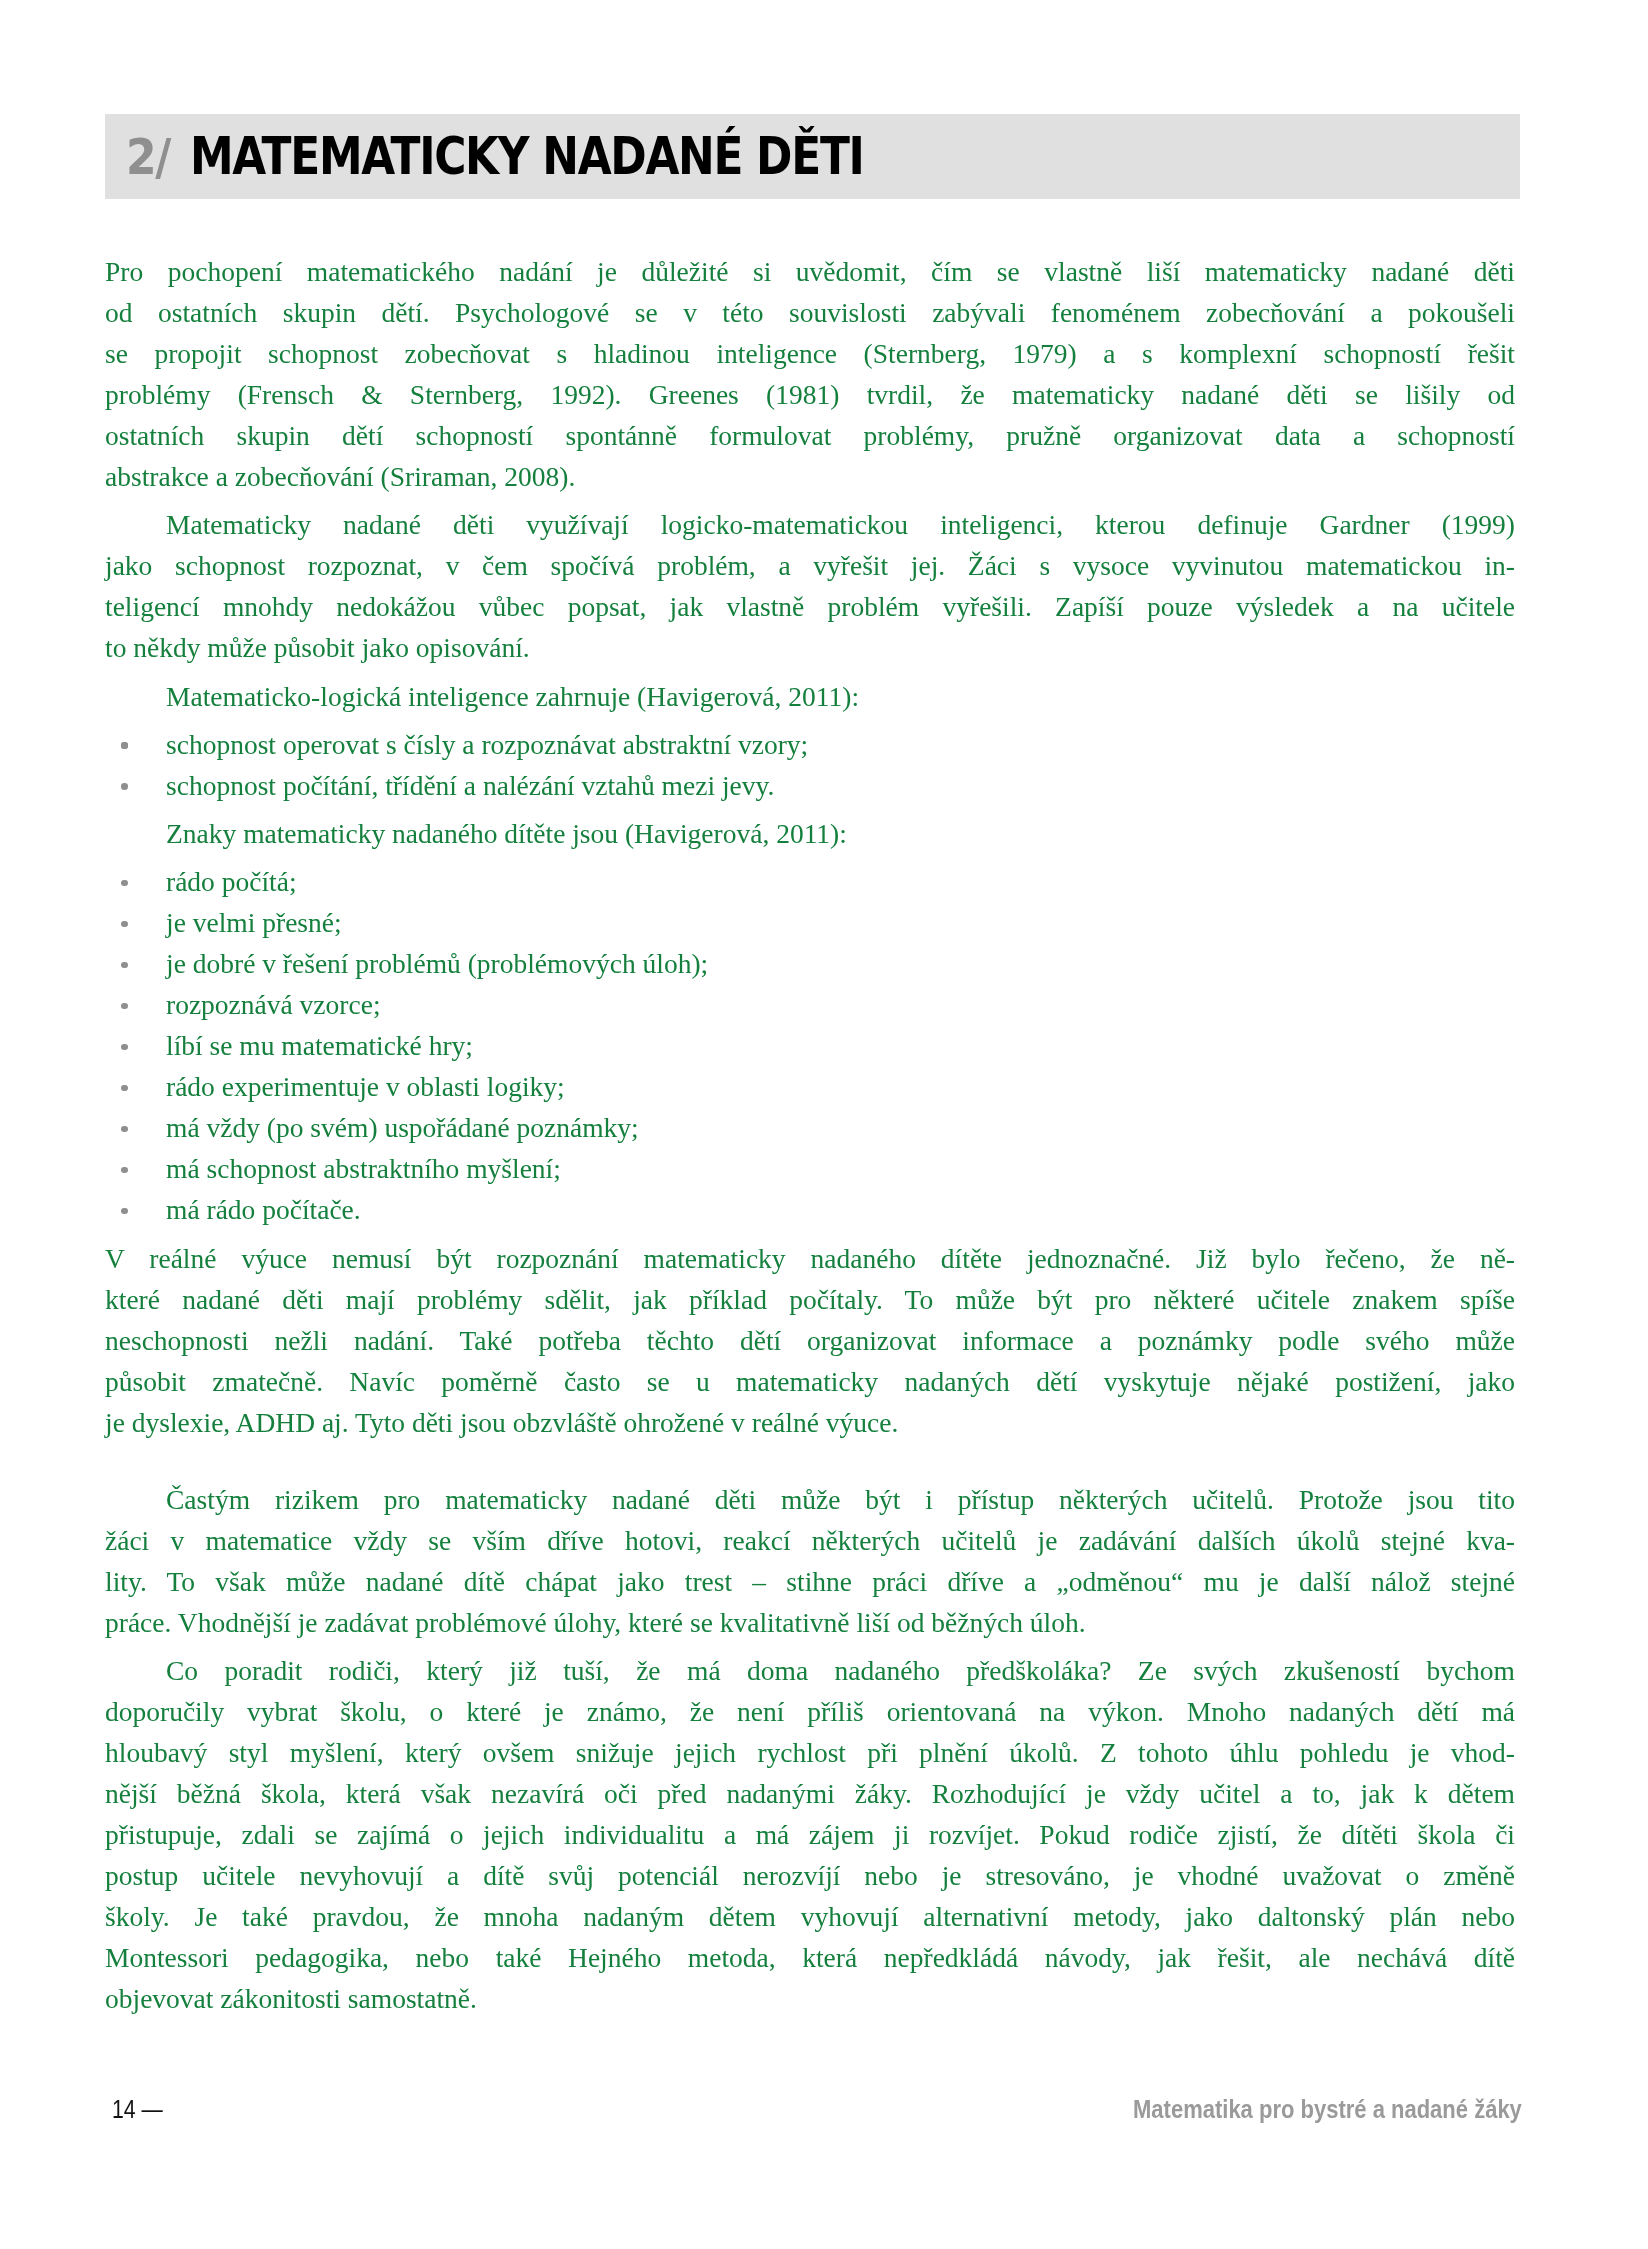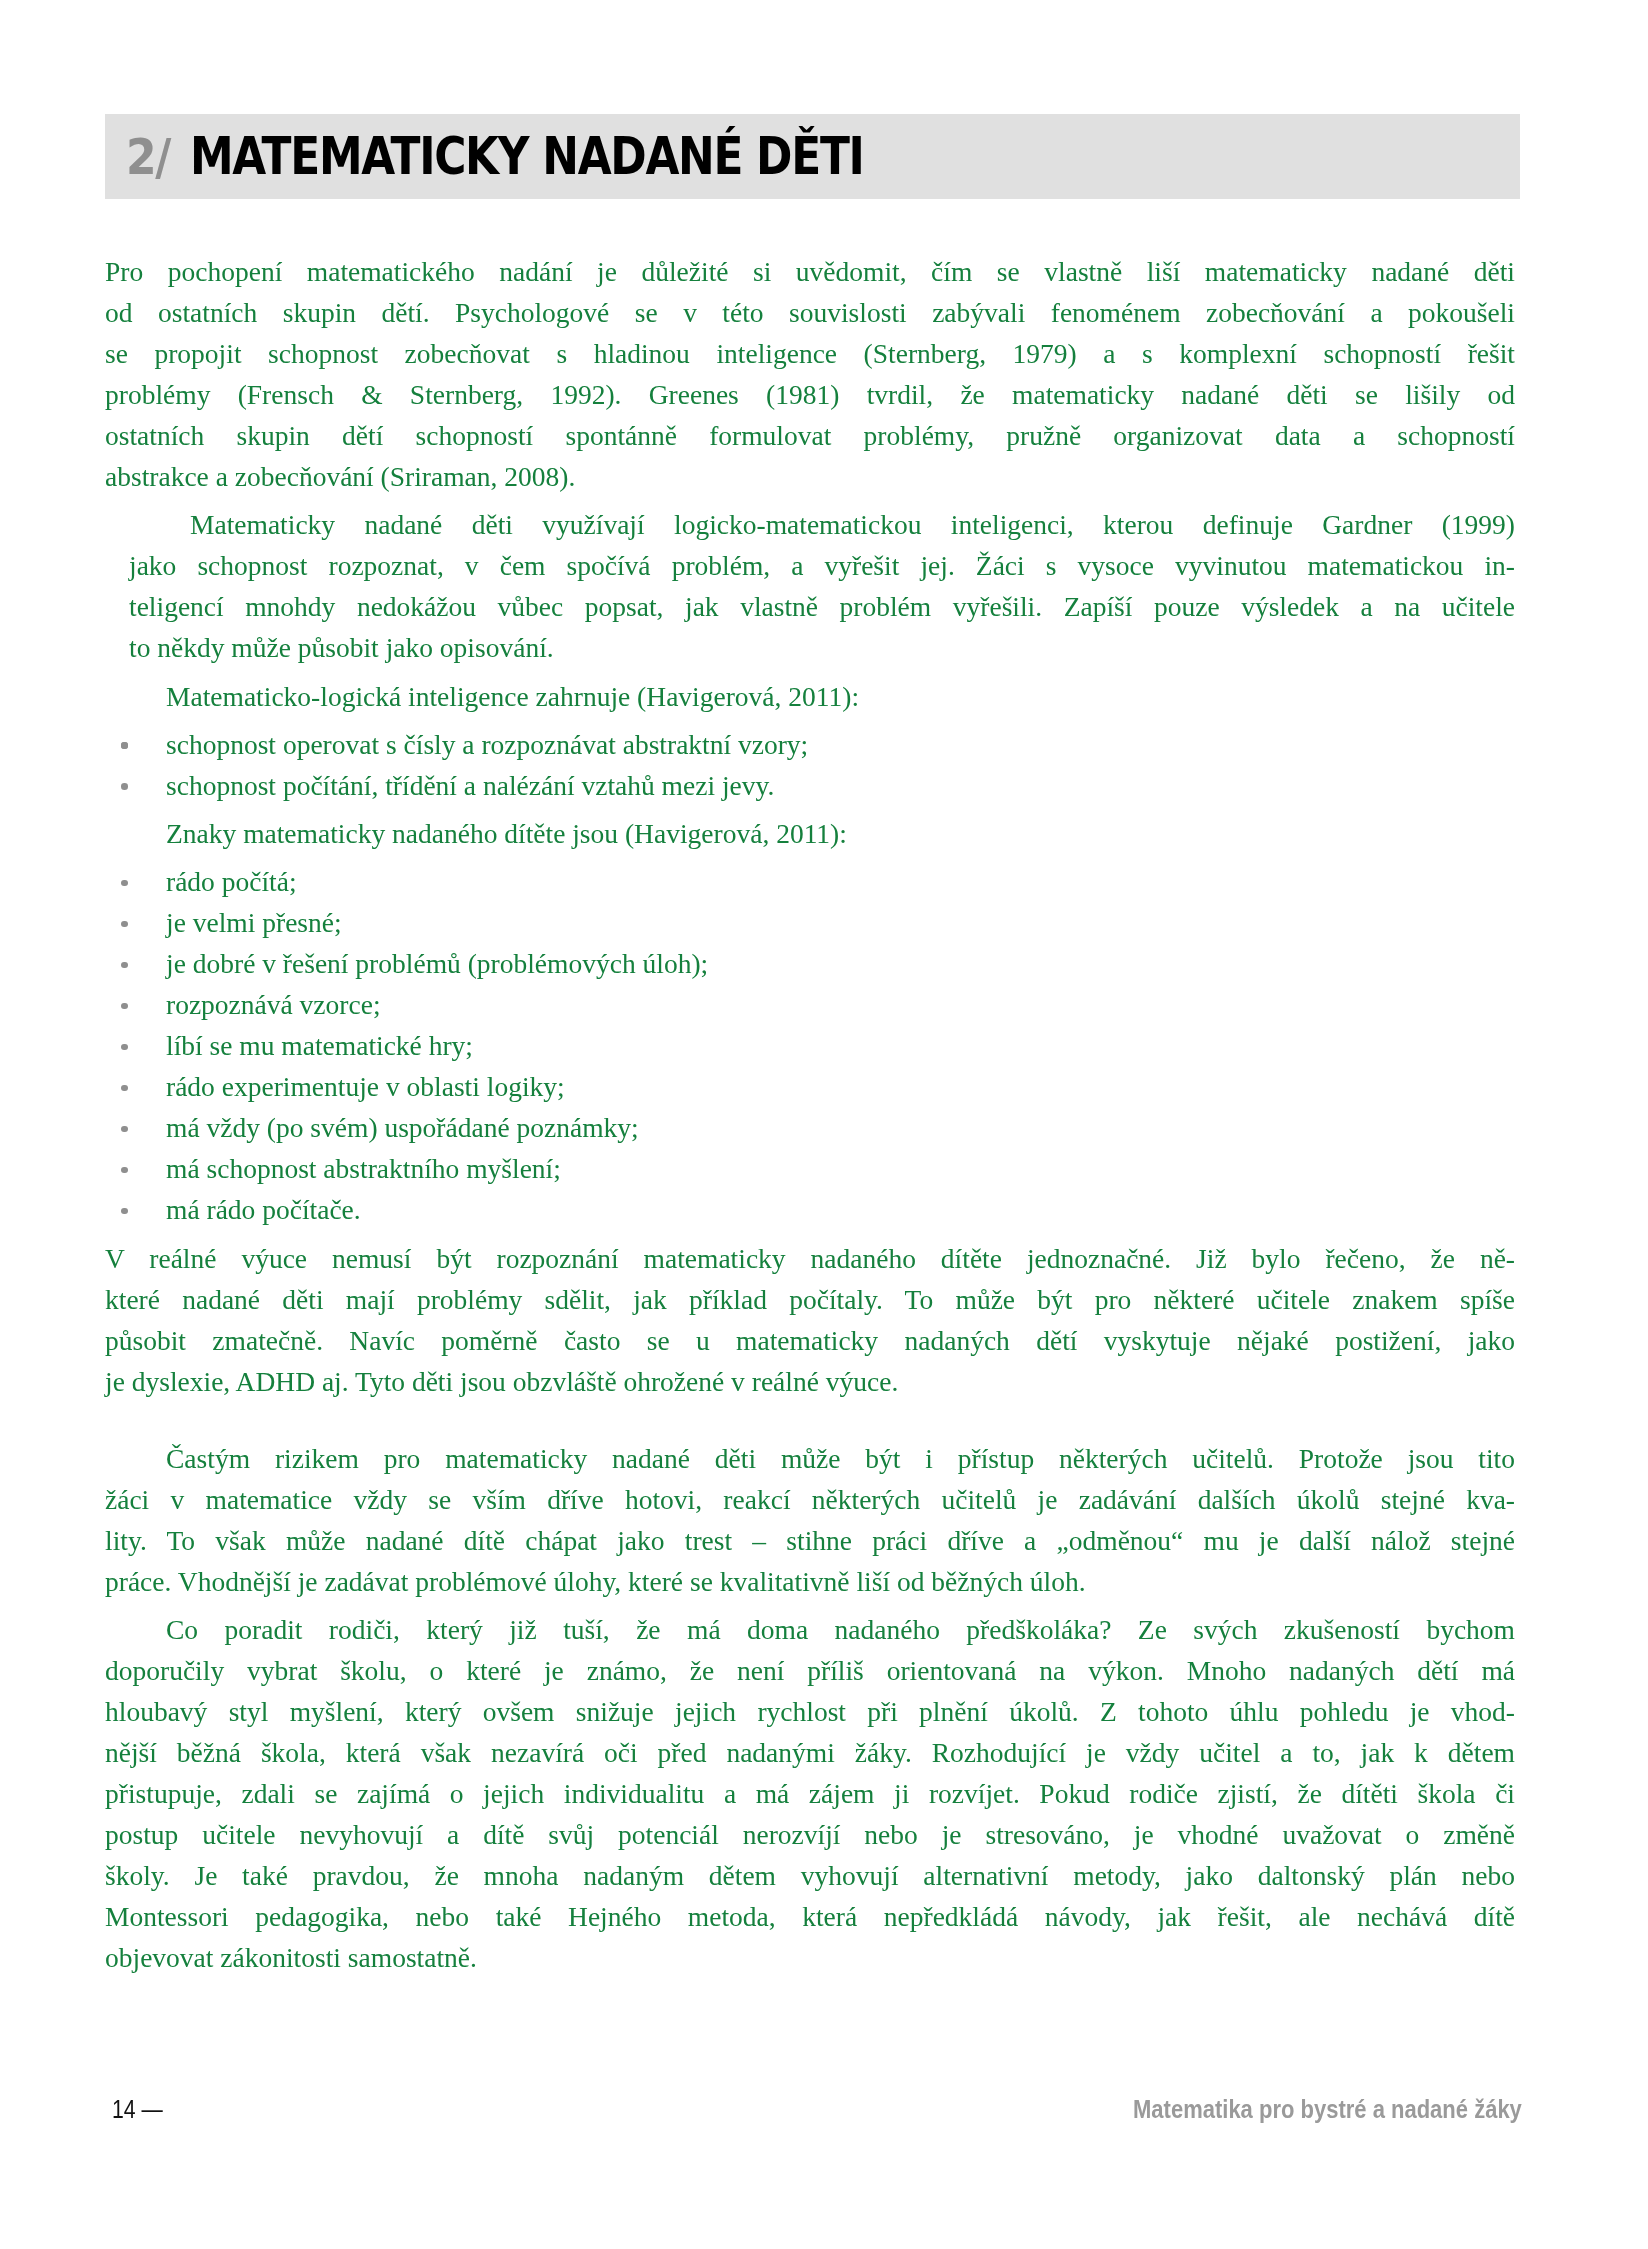--- a/index.html
+++ b/index.html
@@ -49,21 +49,21 @@
 
   <div class="body">
     <div class="para" style="text-indent: 0px;">
         <span class="line">Pro pochopení matematického nadání je důležité si uvědomit, čím se vlastně liší matematicky nadané děti</span>
         <span class="line">od ostatních skupin dětí. Psychologové se v této souvislosti zabývali fenoménem zobecňování a pokoušeli</span>
         <span class="line">se propojit schopnost zobecňovat s hladinou inteligence (Sternberg, 1979) a s komplexní schopností řešit</span>
         <span class="line">problémy (Frensch &amp; Sternberg, 1992). Greenes (1981) tvrdil, že matematicky nadané děti se lišily od</span>
         <span class="line">ostatních skupin dětí schopností spontánně formulovat problémy, pružně organizovat data a schopností</span>
         <span class="line last">abstrakce a zobecňování (Sriraman, 2008).</span>
       </div>
-    <div class="para indent" style="text-indent: 0px; margin-left: 24px;">
+    <div class="para indent" style="text-indent: 0px;">
         <span class="line" style="padding-left: 61px;">Matematicky nadané děti využívají logicko-matematickou inteligenci, kterou definuje Gardner (1999)</span>
         <span class="line">jako schopnost rozpoznat, v čem spočívá problém, a vyřešit jej. Žáci s vysoce vyvinutou matematickou in-</span>
         <span class="line">teligencí mnohdy nedokážou vůbec popsat, jak vlastně problém vyřešili. Zapíší pouze výsledek a na učitele</span>
         <span class="line last">to někdy může působit jako opisování.</span>
       </div>
     <div class="para indent" style="text-indent: 0px;">
         <span class="line last" style="padding-left: 61px;">Matematicko-logická inteligence zahrnuje (Havigerová, 2011):</span>
       </div>
     <ul class="bullets">
         <li><span class="bullet-dot"></span></li>
@@ -80,20 +80,21 @@
         <li><span class="bullet-dot"></span><span>rozpoznává vzorce;</span></li>
         <li><span class="bullet-dot"></span><span>líbí se mu matematické hry;</span></li>
         <li><span class="bullet-dot"></span><span>rádo experimentuje v oblasti logiky;</span></li>
         <li><span class="bullet-dot"></span><span>má vždy (po svém) uspořádané poznámky;</span></li>
         <li><span class="bullet-dot"></span><span>má schopnost abstraktního myšlení;</span></li>
         <li><span class="bullet-dot"></span><span>má rádo počítače.</span></li>
       </ul>
     <div class="para" style="text-indent: 0px;">
         <span class="line">V reálné výuce nemusí být rozpoznání matematicky nadaného dítěte jednoznačné. Již bylo řečeno, že ně-</span>
         <span class="line">které nadané děti mají problémy sdělit, jak příklad počítaly. To může být pro některé učitele znakem spíše</span>
+        <span class="line">neschopnosti nežli nadání. Také potřeba těchto dětí organizovat informace a poznámky podle svého může</span>
         <span class="line">působit zmatečně. Navíc poměrně často se u matematicky nadaných dětí vyskytuje nějaké postižení, jako</span>
         <span class="line last">je dyslexie, ADHD aj. Tyto děti jsou obzvláště ohrožené v reálné výuce.</span>
       </div>
     <div class="para indent" style="text-indent: 0px; margin-top: 36px;">
         <span class="line" style="padding-left: 61px;">Častým rizikem pro matematicky nadané děti může být i přístup některých učitelů. Protože jsou tito</span>
         <span class="line">žáci v matematice vždy se vším dříve hotovi, reakcí některých učitelů je zadávání dalších úkolů stejné kva-</span>
         <span class="line">lity. To však může nadané dítě chápat jako trest – stihne práci dříve a „odměnou“ mu je další nálož stejné</span>
         <span class="line last">práce. Vhodnější je zadávat problémové úlohy, které se kvalitativně liší od běžných úloh.</span>
       </div>
     <div class="para indent" style="text-indent: 0px;">

